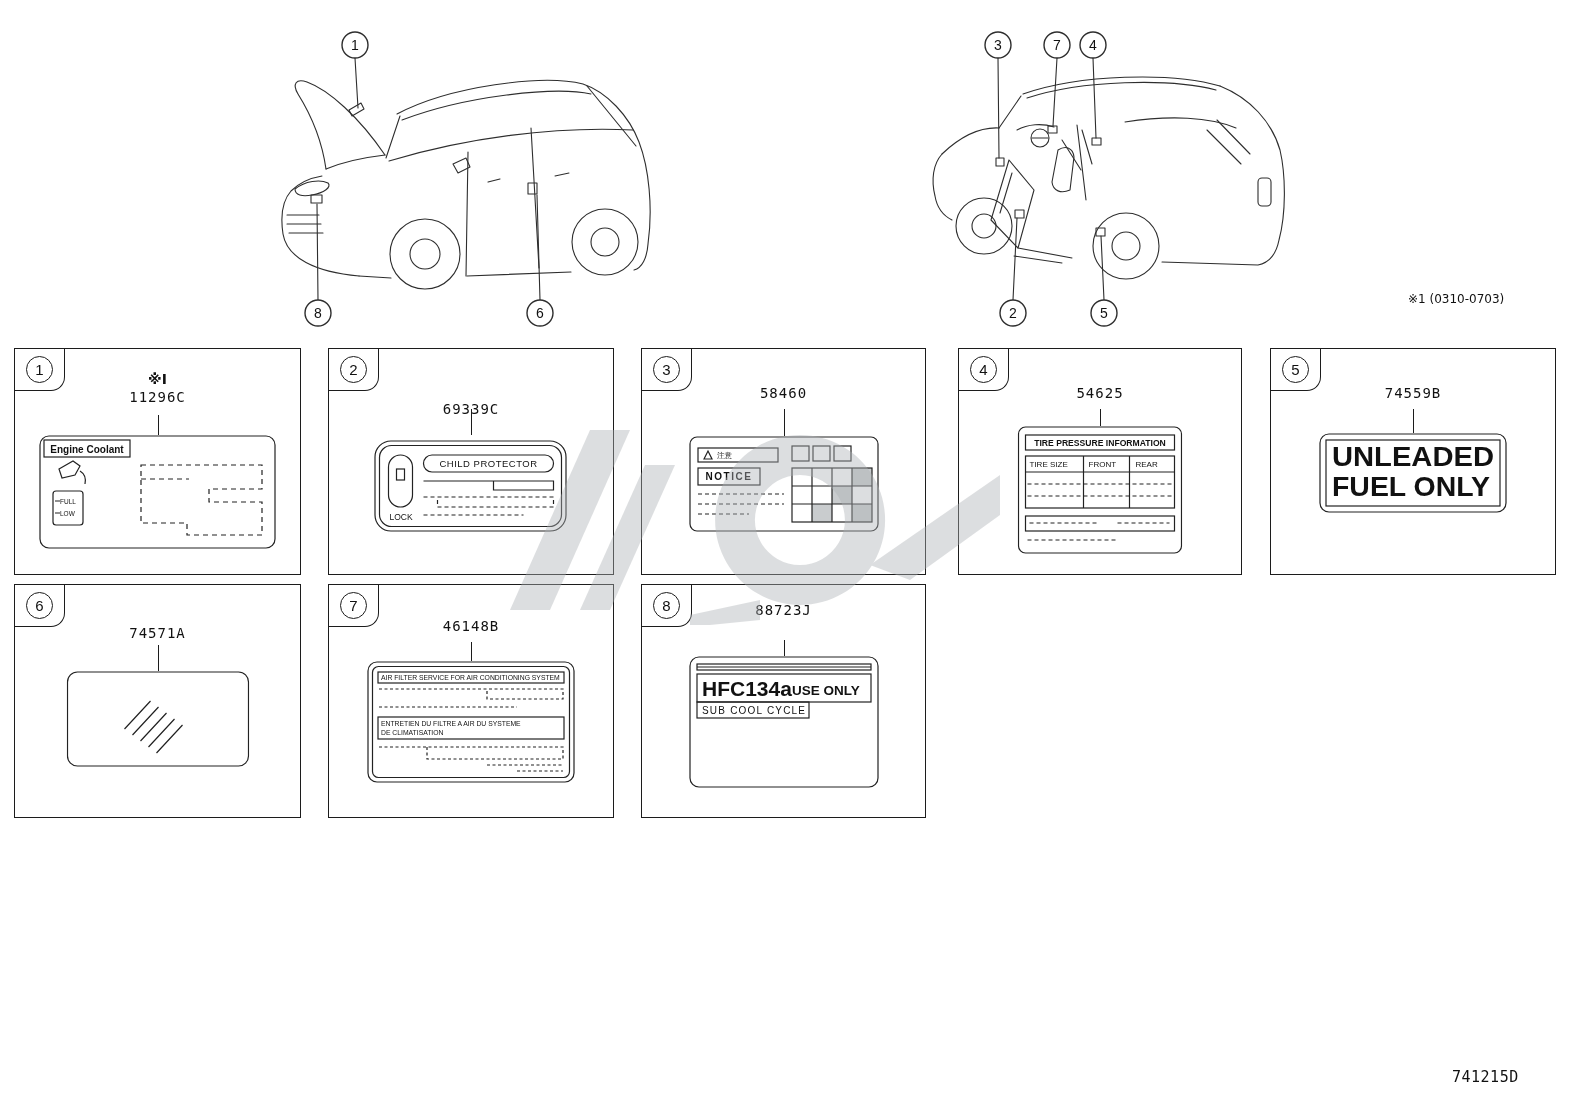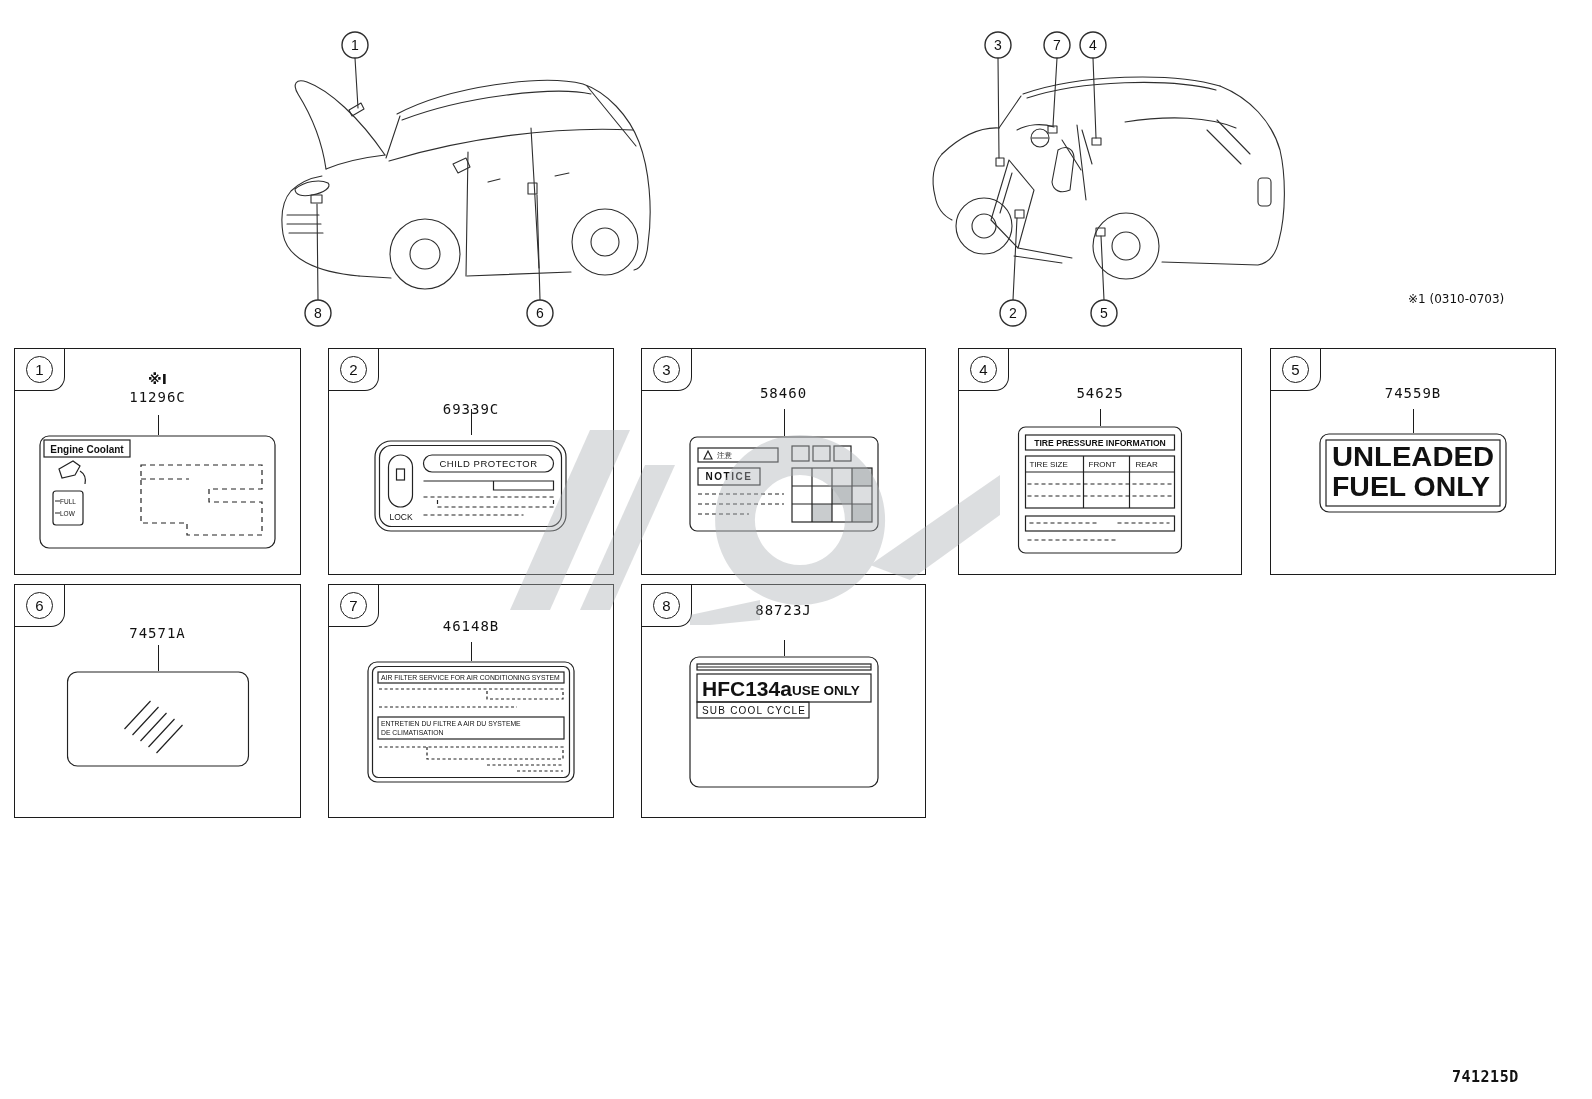--- a/index.html
+++ b/index.html
@@ -14,21 +14,21 @@
   .leader{position:absolute;left:50%;width:0;border-left:1.4px solid #1c1c1c}
   .label-art{position:absolute;left:50%;transform:translateX(-50%)}
   .label-art path,.label-art rect,.label-art line,.label-art circle,.label-art ellipse,.label-art polygon{fill:none;stroke:#222;stroke-width:1.2}
   .label-art .shade{fill:#c9ccce;stroke:none}
   .label-art text{fill:#111;stroke:none;font-family:"Liberation Sans",sans-serif}
   .car{position:absolute}
   .car path,.car rect,.car circle,.car line,.car ellipse{fill:none;stroke:#2e2e2e;stroke-width:1.1;stroke-linecap:round;stroke-linejoin:round}
   .car .co circle{fill:#fff;stroke-width:1.4}
   .car text{fill:#111;stroke:none;font-size:14px;font-family:"Liberation Sans",sans-serif}
   .note{position:absolute;font-family:"DejaVu Sans",sans-serif;font-size:12px}
-  .docnum{position:absolute;font-family:"DejaVu Sans Mono",monospace;font-weight:bold;font-size:15px;letter-spacing:.5px}
+  .docnum{position:absolute;font-family:"DejaVu Sans Mono",monospace;font-weight:normal;font-size:15px;letter-spacing:.5px}
   .watermark{position:absolute;pointer-events:none;z-index:40;opacity:.42}
 </style>
 </head>
 <body>
 
 <div id="canvas">
 
   <svg class="car" style="left:225px;top:28px" width="480" height="300" viewBox="0 0 480 300">
     <g>
       <path d="M172,86 C225,58 318,46 358,56 C382,64 404,88 414,114 C424,140 428,180 423,216 C422,230 417,240 409,242"></path>

